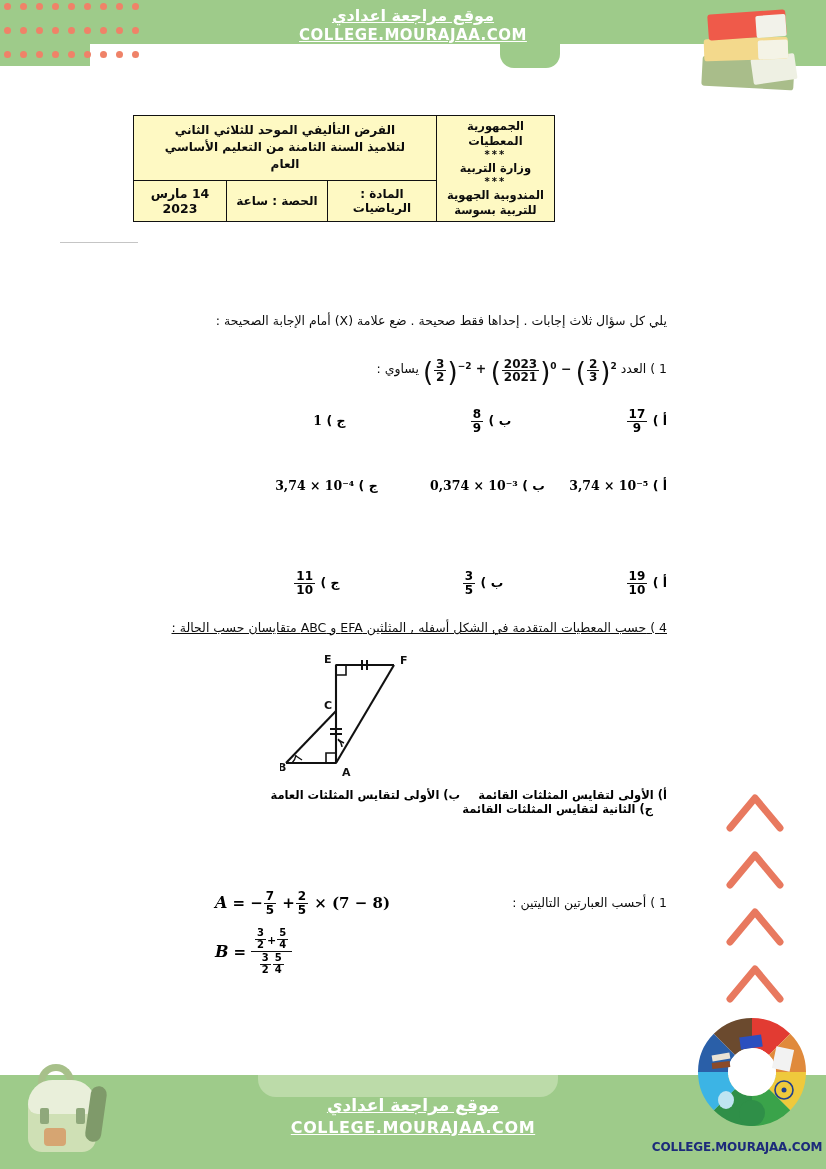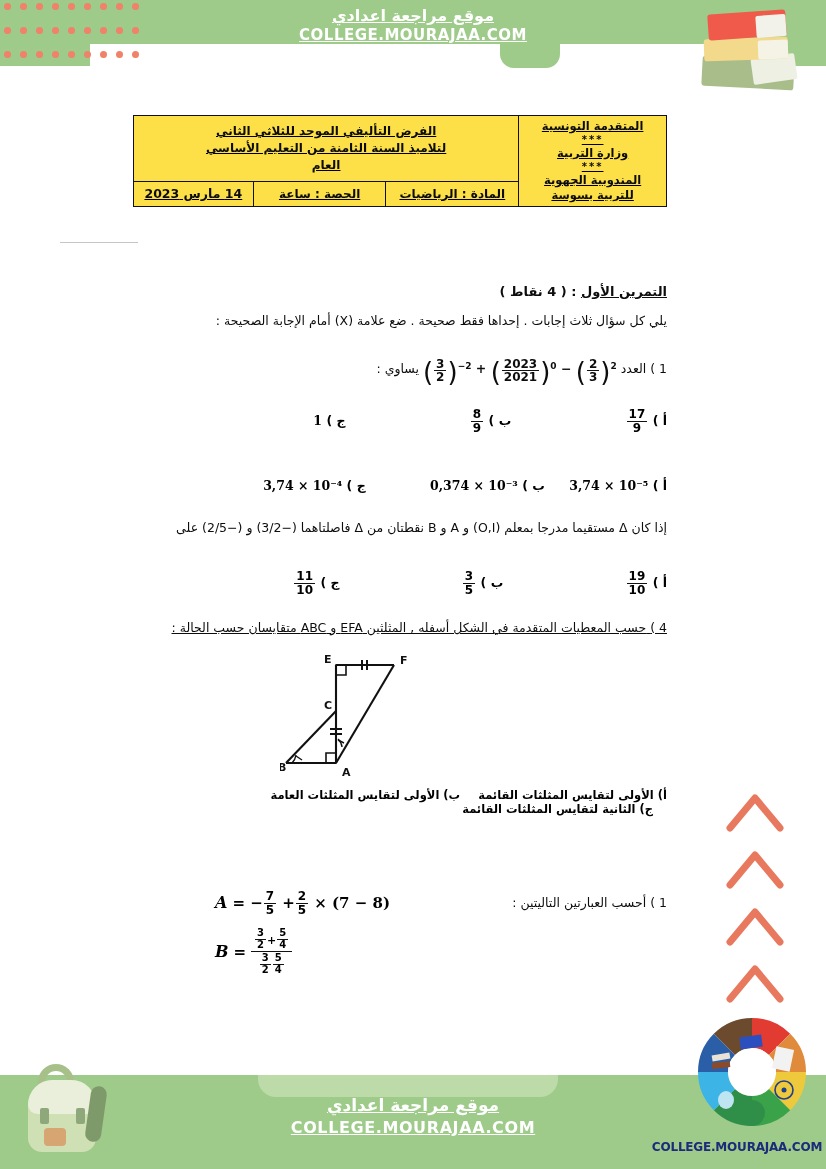--- a/index.html
+++ b/index.html
@@ -113,22 +113,22 @@
   
   .chev-col { position:absolute; left:726px; top:790px; width:100px; height:230px; }
   .chev { position:absolute; width:58px; height:46px; }
   .chev svg { display:block; }
 
   
   .doc { position:absolute; left:0; top:66px; width:826px; height:1009px; }
 
   
   .exam-table {
-    position:absolute; left:133px; top:49px; width:534px;
-    border-collapse:collapse; background:#fde047;text-decoration:underline;
+    position:absolute; left:133px; top:49px; width:422px;
+    border-collapse:collapse; background:#fef9c3;
   }
   .exam-table td {
     border:1.6px solid #111; padding:3px 4px; text-align:center;
     vertical-align:middle; direction:rtl;
     font-family:"DejaVu Sans","Liberation Sans",sans-serif;
     font-weight:bold; color:#0c0c0c;
   }
   .cell-republic { width:148px; font-size:11.5px; line-height:15px; }
   .cell-title { font-size:12px; line-height:17px; }
   .cell-subject{ width:133px; font-size:12px; }
@@ -233,41 +233,38 @@
 
     <table class="exam-table">
       <tbody>
           <tr>
         <td class="cell-title" colspan="3">
           <div>الفرض التأليفي الموحد للثلاثي الثاني</div>
           <div>لتلاميذ السنة الثامنة من التعليم الأساسي</div>
           <div>العام</div>
         </td>
         <td class="cell-republic" rowspan="2">
-          <div>المتقدمة التونسية</div>
+          <div>الجمهورية المعطيات</div>
           <div class="stars">***</div>
           <div>وزارة التربية</div>
           <div class="stars">***</div>
           <div>المندوبية الجهوية</div>
           <div>للتربية بسوسة</div>
         </td>
       </tr>
       <tr>
         <td class="cell-date">14 مارس 2023</td>
         <td class="cell-session">الحصة :  ساعة</td>
         <td class="cell-subject">المادة : الرياضيات</td>
       </tr>
     </tbody>
       </table>
 
     <div class="scan-line" style="left:60px; top:176px; width:78px; height:1px;"></div>
 
-    <div class="sec-title" style="left:133px; top:218px; width:534px;">
-      <span class="ttl">التمرين الأول</span><span> : </span><span>( 4 نقاط )</span>
-    </div>
 
     <div class="body-line" style="left:133px; top:245px; width:534px;">يلي كل سؤال ثلاث إجابات . إحداها فقط صحيحة . ضع علامة  (X)  أمام الإجابة الصحيحة :</div>
 
     <div class="body-line" style="left:133px; top:290px; width:534px;">
       <span>1 )</span>
       <span>العدد</span>
       <span class="math mathn" style="direction:ltr;">
         <span class="paren-pow"><span class="big-paren">(</span><span class="frac frac-lg"><span class="num">3</span><span class="den">2</span></span><span class="big-paren">)</span><sup>−2</sup></span>
         <span>+</span>
         <span class="paren-pow"><span class="big-paren">(</span><span class="frac frac-lg"><span class="num">2023</span><span class="den">2021</span></span><span class="big-paren">)</span><sup>0</sup></span>
@@ -295,27 +292,26 @@
 
     <div class="opt-row" style="left:133px; top:412px;">
       <span class="opt">
         <span class="opt-lbl">أ )</span>
         <span class="math mathn">3,74 × 10⁻⁵</span>
       </span>
       <span class="opt" style="margin-right:20px;">
         <span class="opt-lbl">ب )</span>
         <span class="math mathn">0,374 × 10⁻³</span>
       </span>
-      <span class="opt" style="margin-right:60px;">
+      <span class="opt" style="margin-right:48px;">
         <span class="opt-lbl">ج )</span>
         <span class="math mathn">3,74 × 10⁻⁴</span>
       </span>
     </div>
 
-    <div class="body-line" style="left:133px; top:452px; width:534px;">إذا كان Δ مستقيما مدرجا بمعلم (O,I) و A و B نقطتان من Δ فاصلتاهما (−3/2) و (−2/5) على</div>
 
     <div class="opt-row" style="left:133px; top:504px;">
       <span class="opt">
         <span class="opt-lbl">أ )</span>
         <span class="frac frac-lg"><span class="num">19</span><span class="den">10</span></span>
       </span>
       <span class="opt" style="margin-right:118px;">
         <span class="opt-lbl">ب )</span>
         <span class="frac frac-lg"><span class="num">3</span><span class="den">5</span></span>
       </span>

